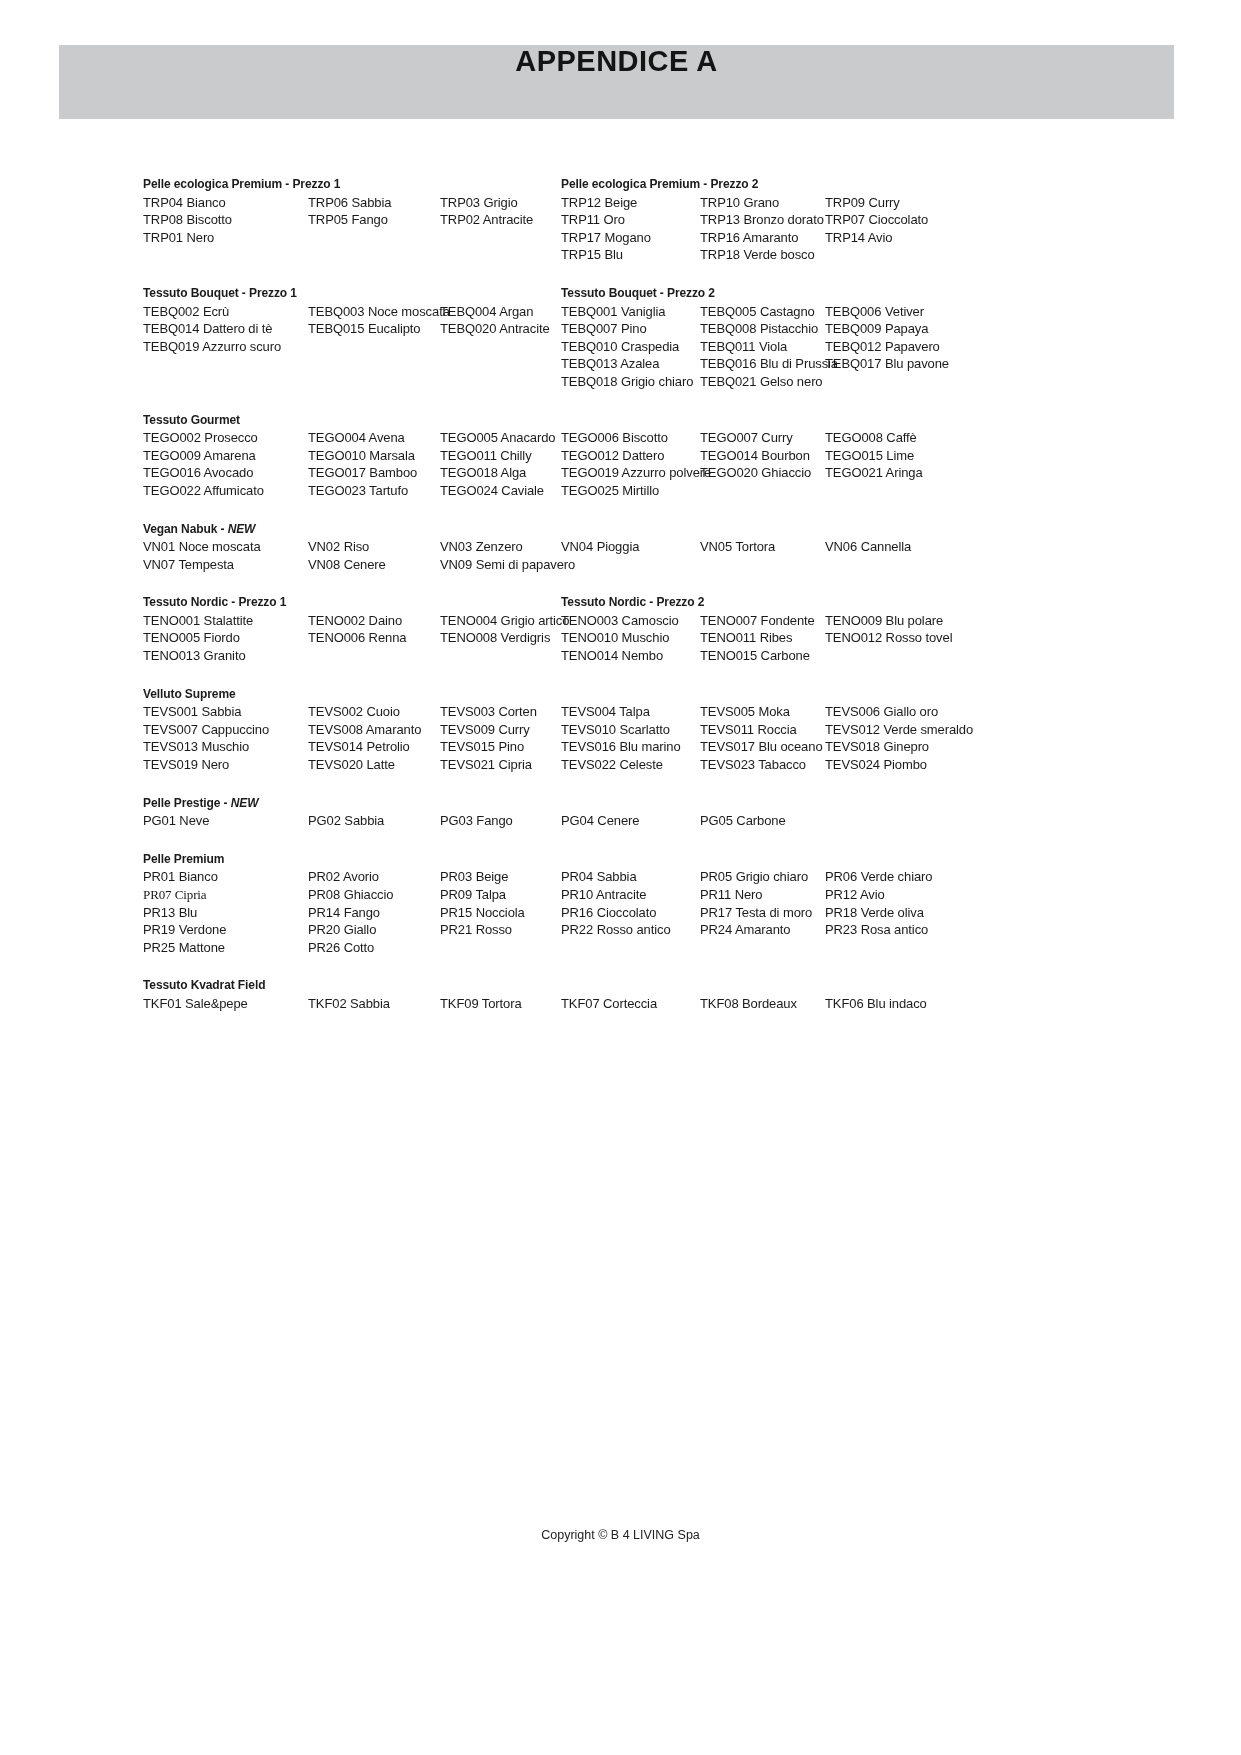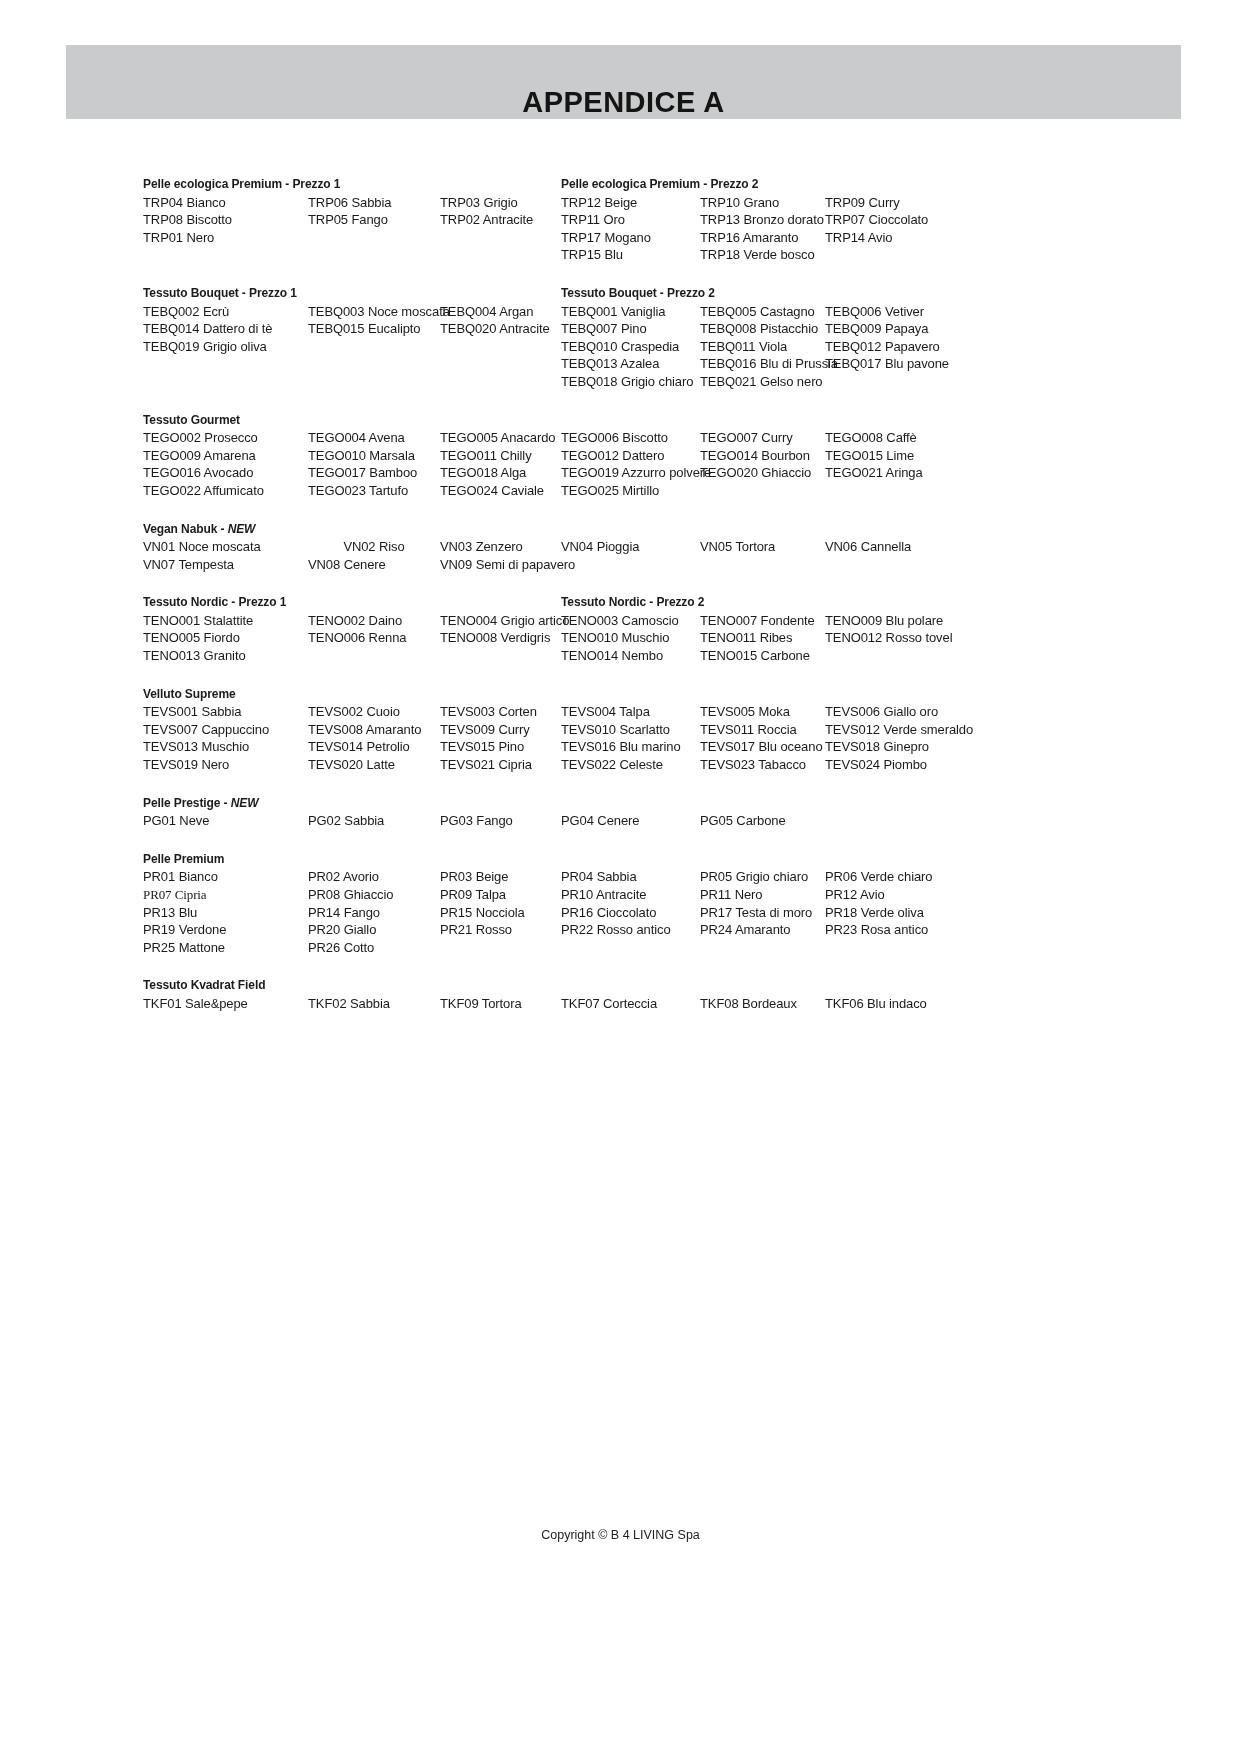--- a/index.html
+++ b/index.html
@@ -5,23 +5,23 @@
   html,body{margin:0;padding:0;background:#888;}
   .page{
     position:relative;
     width:1241px;height:1755px;
     background:#ffffff;
     font-family:"Liberation Sans",sans-serif;
     color:#1b1b1b;
     overflow:hidden;
   }
   .header-bar{
-    position:absolute;left:66px;top:45px;width:1115px;height:74px;
+    position:absolute;left:59px;top:45px;width:1115px;height:74px;
     background:#c9cbcc;
-    display:flex;align-items:flex-end;justify-content:center;
+    display:flex;align-items:flex-start;justify-content:center;
   }
   .header-bar .title{
     font-size:29px;font-weight:bold;letter-spacing:0.5px;color:#141414;
   }
   .content{
     position:absolute;left:143px;top:176px;width:1010px;
   }
   .band{
     display:grid;
     grid-template-columns:165px 132px 121px 139px 125px 1fr;
@@ -76,21 +76,21 @@
         <div class="cell" style="grid-area: 5 / 5;">TRP18 Verde bosco</div>
       </div>
       <div class="band">
         <div class="sec-title" style="grid-area: 1 / 1 / auto / span 3;">Tessuto Bouquet - Prezzo 1</div>
         <div class="cell" style="grid-area: 2 / 1;">TEBQ002 Ecrù</div>
         <div class="cell" style="grid-area: 2 / 2;">TEBQ003 Noce moscata</div>
         <div class="cell" style="grid-area: 2 / 3;">TEBQ004 Argan</div>
         <div class="cell" style="grid-area: 3 / 1;">TEBQ014 Dattero di tè</div>
         <div class="cell" style="grid-area: 3 / 2;">TEBQ015 Eucalipto</div>
         <div class="cell" style="grid-area: 3 / 3;">TEBQ020 Antracite</div>
-        <div class="cell" style="grid-area: 4 / 1;">TEBQ019 Grigio oliva</div>
+        <div class="cell" style="grid-area: 4 / 1;">TEBQ019 Azzurro scuro</div>
         <div class="sec-title" style="grid-area: 1 / 4 / auto / span 3;">Tessuto Bouquet - Prezzo 2</div>
         <div class="cell" style="grid-area: 2 / 4;">TEBQ001 Vaniglia</div>
         <div class="cell" style="grid-area: 2 / 5;">TEBQ005 Castagno</div>
         <div class="cell" style="grid-area: 2 / 6;">TEBQ006 Vetiver</div>
         <div class="cell" style="grid-area: 3 / 4;">TEBQ007 Pino</div>
         <div class="cell" style="grid-area: 3 / 5;">TEBQ008 Pistacchio</div>
         <div class="cell" style="grid-area: 3 / 6;">TEBQ009 Papaya</div>
         <div class="cell" style="grid-area: 4 / 4;">TEBQ010 Craspedia</div>
         <div class="cell" style="grid-area: 4 / 5;">TEBQ011 Viola</div>
         <div class="cell" style="grid-area: 4 / 6;">TEBQ012 Papavero</div>
@@ -121,21 +121,21 @@
         <div class="cell" style="grid-area: 4 / 5;">TEGO020 Ghiaccio</div>
         <div class="cell" style="grid-area: 4 / 6;">TEGO021 Aringa</div>
         <div class="cell" style="grid-area: 5 / 1;">TEGO022 Affumicato</div>
         <div class="cell" style="grid-area: 5 / 2;">TEGO023 Tartufo</div>
         <div class="cell" style="grid-area: 5 / 3;">TEGO024 Caviale</div>
         <div class="cell" style="grid-area: 5 / 4;">TEGO025 Mirtillo</div>
       </div>
       <div class="band">
         <div class="sec-title" style="grid-area: 1 / 1 / auto / span 3;">Vegan Nabuk - <em>NEW</em></div>
         <div class="cell" style="grid-area: 2 / 1;">VN01 Noce moscata</div>
-        <div class="cell" style="grid-area: 2 / 2; text-align: center;">VN02 Riso</div>
+        <div class="cell" style="grid-area: 2 / 2;">VN02 Riso</div>
         <div class="cell" style="grid-area: 2 / 3;">VN03 Zenzero</div>
         <div class="cell" style="grid-area: 2 / 4;">VN04 Pioggia</div>
         <div class="cell" style="grid-area: 2 / 5;">VN05 Tortora</div>
         <div class="cell" style="grid-area: 2 / 6;">VN06 Cannella</div>
         <div class="cell" style="grid-area: 3 / 1;">VN07 Tempesta</div>
         <div class="cell" style="grid-area: 3 / 2;">VN08 Cenere</div>
         <div class="cell" style="grid-area: 3 / 3;">VN09 Semi di papavero</div>
       </div>
       <div class="band">
         <div class="sec-title" style="grid-area: 1 / 1 / auto / span 3;">Tessuto Nordic - Prezzo 1</div>

